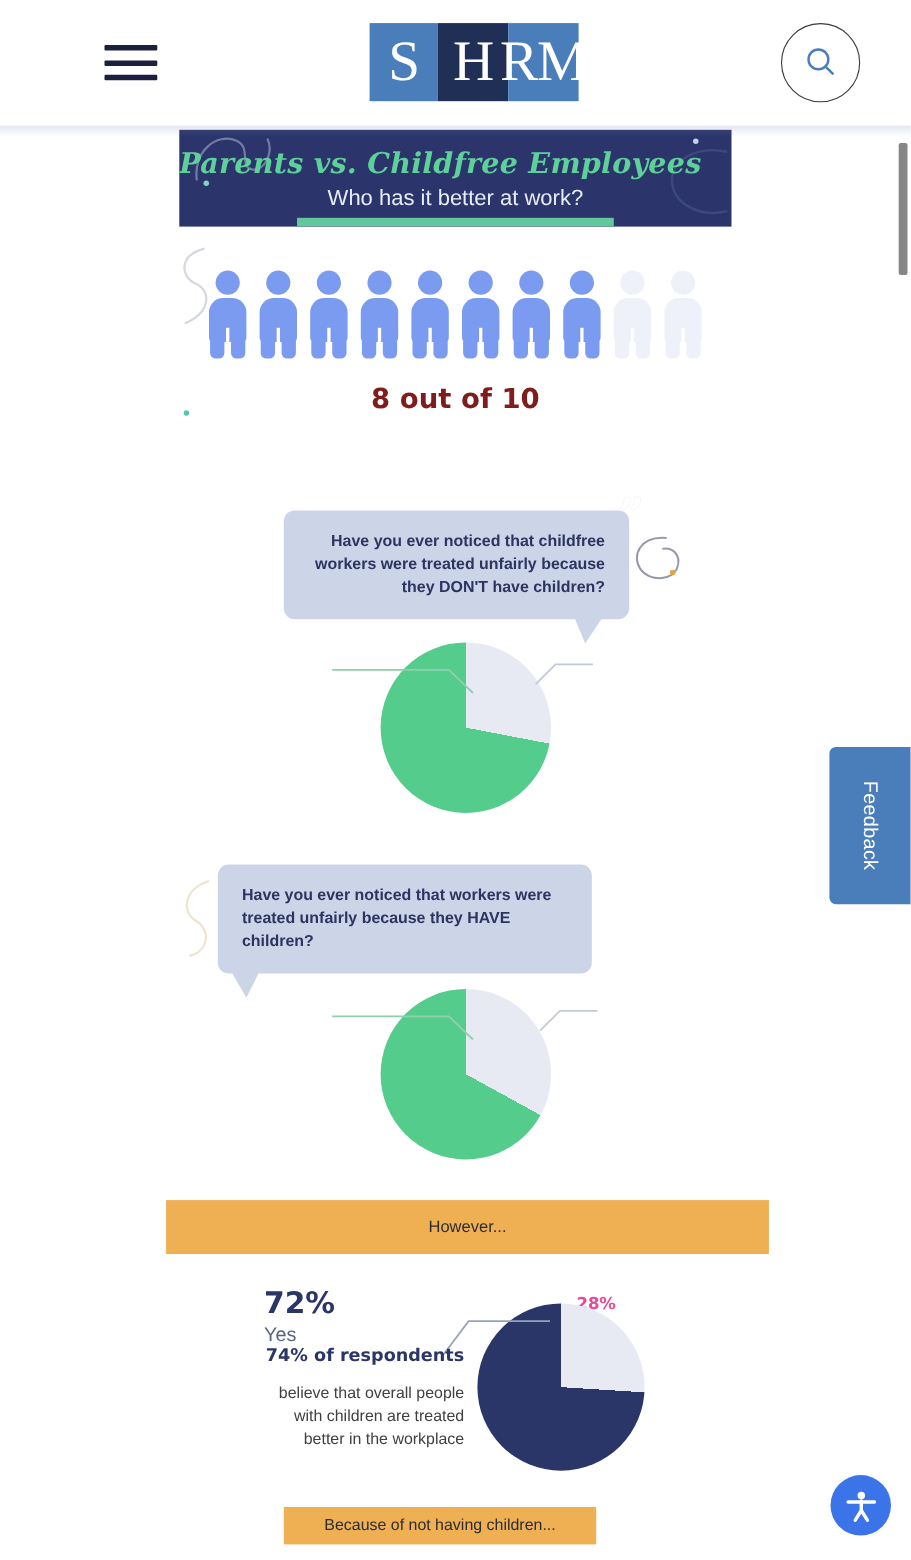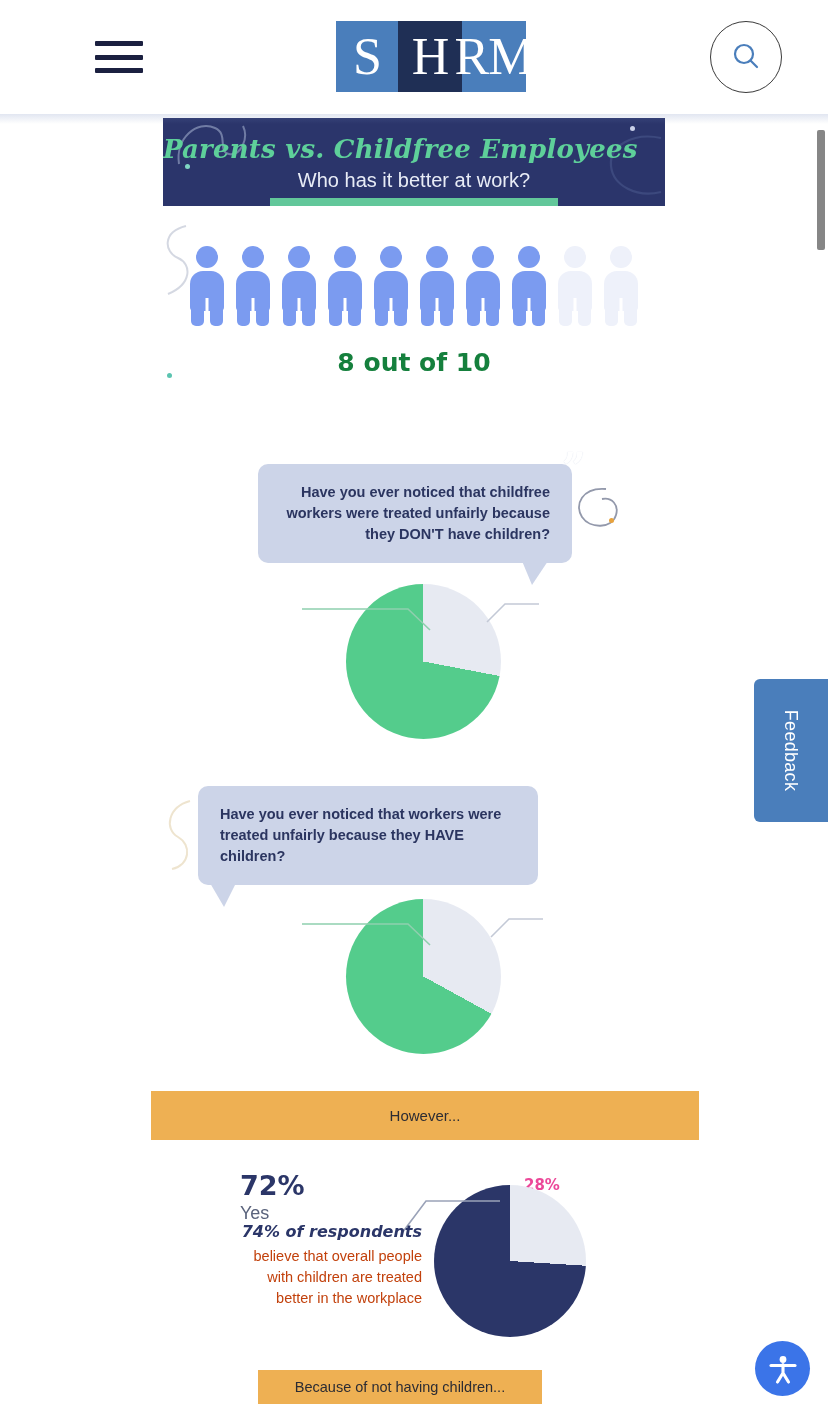--- a/index.html
+++ b/index.html
@@ -77,21 +77,21 @@
   .people-row { display: flex; justify-content: center; gap: 8px; }
   .person { width: 38px; height: 80px; position: relative; }
   .person .head { position: absolute; left: 50%; transform: translateX(-50%); top: 0; width: 22px; height: 22px; border-radius: 50%; }
   .person .body { position: absolute; left: 50%; transform: translateX(-50%); top: 25px; width: 34px; height: 40px; border-radius: 13px 13px 4px 4px; }
   .person .legL, .person .legR { position: absolute; top: 55px; width: 13px; height: 25px; border-radius: 0 0 5px 5px; }
   .person .legL { left: 3px; } .person .legR { right: 3px; }
   .person.on .head, .person.on .body, .person.on .legL, .person.on .legR { background: #7b9bf0; }
   .person.off .head, .person.off .body, .person.off .legL, .person.off .legR { background: #eef1fa; }
   .person .gapline { position: absolute; left: 50%; transform: translateX(-50%); top: 52px; width: 3px; height: 28px; background: #fff; z-index: 2; }
 
-  .stat-big { margin-top: 22px; font-size: 25px; font-weight: 700; color: #15803d; font-family: "DejaVu Sans", sans-serif; }
+  .stat-big { margin-top: 22px; font-size: 25px; font-weight: 700; color: #7f1d1d; font-family: "DejaVu Sans", sans-serif; }
   .stat-small { margin-top: 6px; font-size: 15px; color: #4a5470; }
 
   .side-squiggle { position: absolute; left: 148px; top: 222px; opacity: .6; }
   .side-dot { position: absolute; left: 167px; top: 373px; width: 5px; height: 5px; border-radius: 50%; background: #5bc4b0; }
 
   
   .bubble {
     position: relative; background: #ccd4e8; border-radius: 10px;
     color: #2b3560; font-size: 14.5px; font-weight: 700; line-height: 21px;
     padding: 18px 22px;
@@ -125,22 +125,22 @@
   
   .banner {
     position: absolute; background: #eeb053; color: #2c2c33;
     display: flex; align-items: center; justify-content: center;
   }
   .banner-however { left: 151px; top: 1091px; width: 548px; height: 49px; font-size: 15px; }
   .banner-because { left: 258px; top: 1370px; width: 284px; height: 34px; font-size: 14.5px; }
 
   
   .p3-text { position: absolute; left: 240px; top: 1222px; width: 182px; text-align: right; }
-  .p3-text .hd { font-family: "DejaVu Sans", sans-serif; font-weight: 700; font-size: 16px; color: #2b3668; font-style: italic; }
-  .p3-text .bd { font-size: 14.5px; line-height: 21px; color: #c2410c; margin-top: 5px; }
+  .p3-text .hd { font-family: "DejaVu Sans", sans-serif; font-weight: 700; font-size: 16px; color: #2b3668; }
+  .p3-text .bd { font-size: 14.5px; line-height: 21px; color: #404040; margin-top: 16px; }
 
   
   .feedback-tab {
     position: absolute; right: 0; top: 679px; width: 74px; height: 143px;
     background: #4a7ebb; border-radius: 6px 0 0 6px; cursor: pointer;
     display: flex; align-items: center; justify-content: center; z-index: 60;
   }
   .feedback-tab span {
     color: #fff; font-size: 18px; letter-spacing: .3px;
     transform: rotate(90deg); white-space: nowrap;

